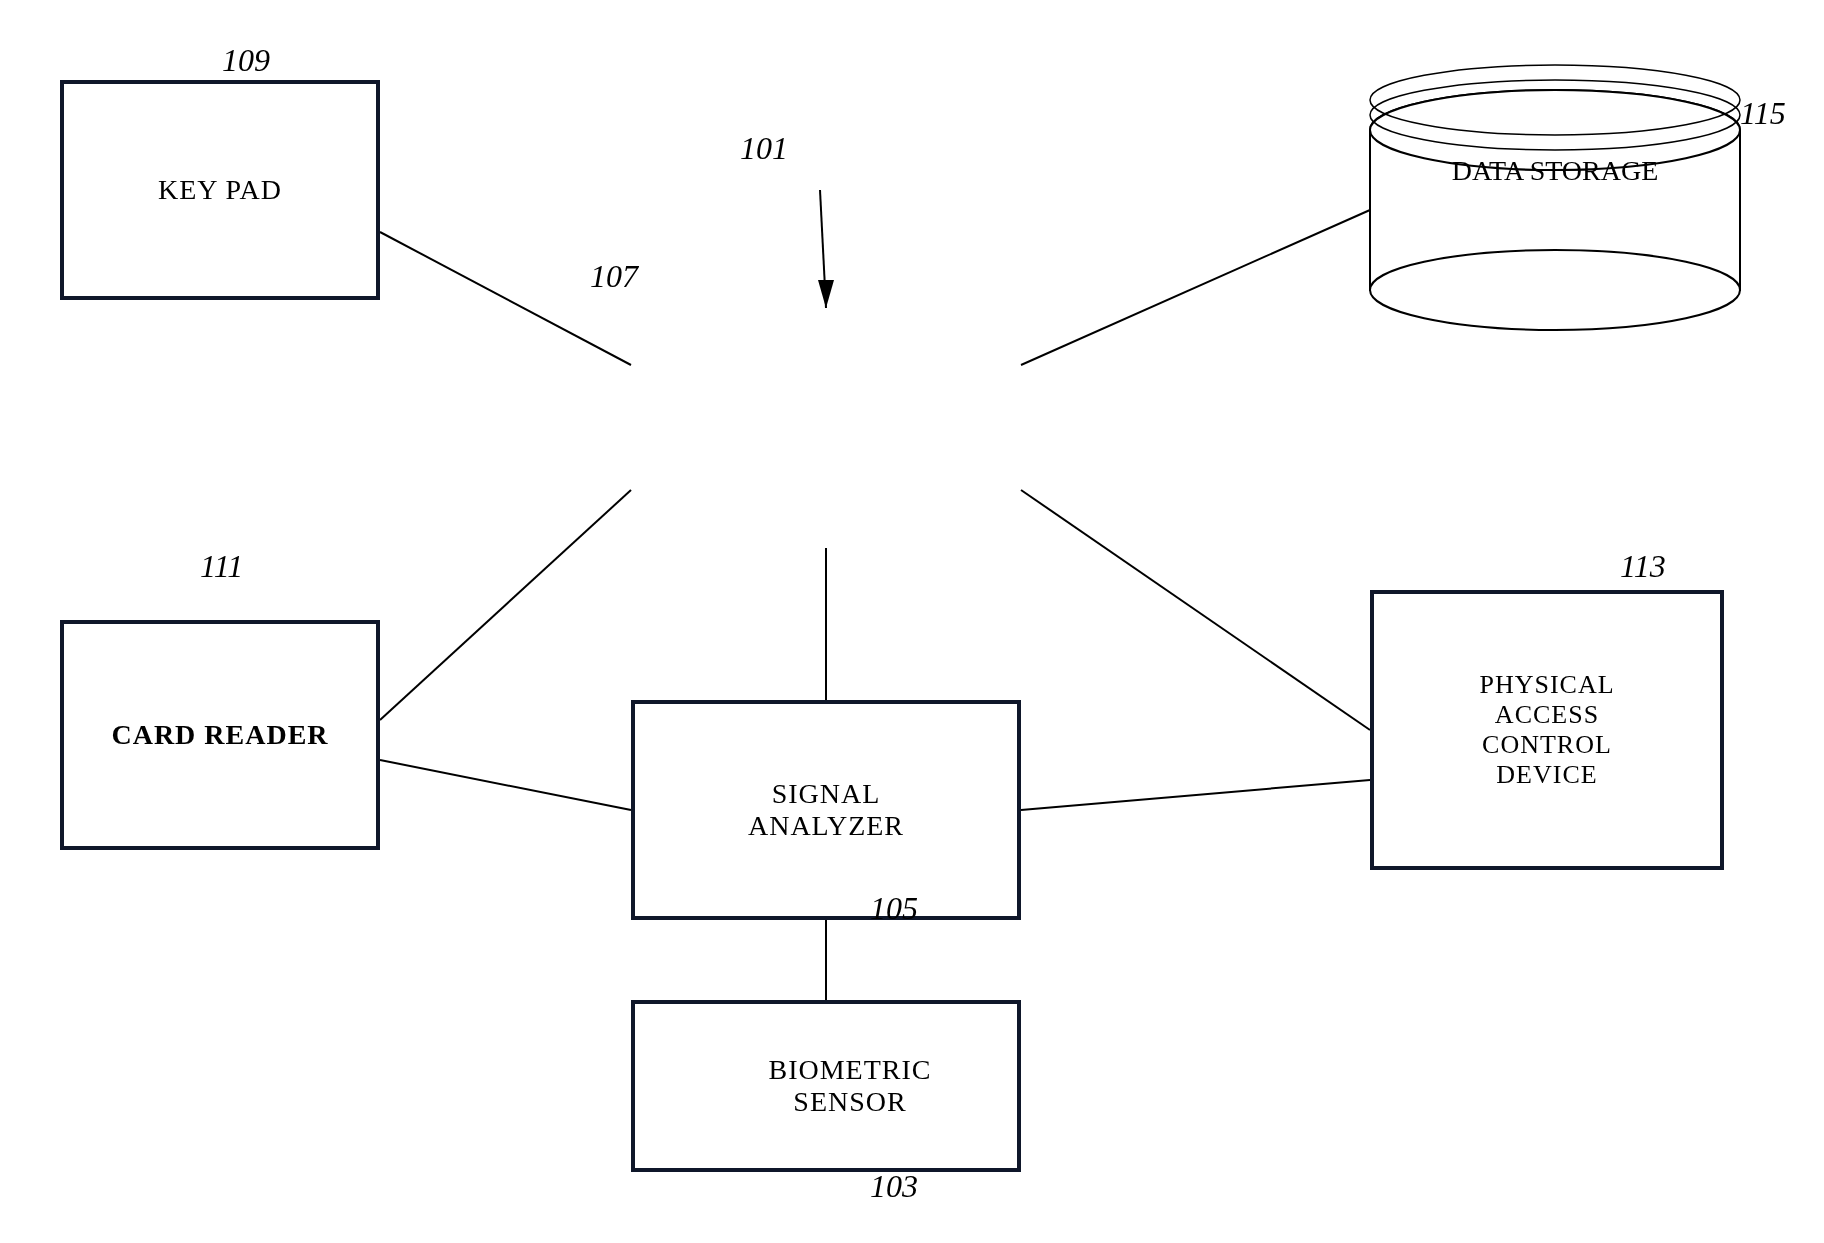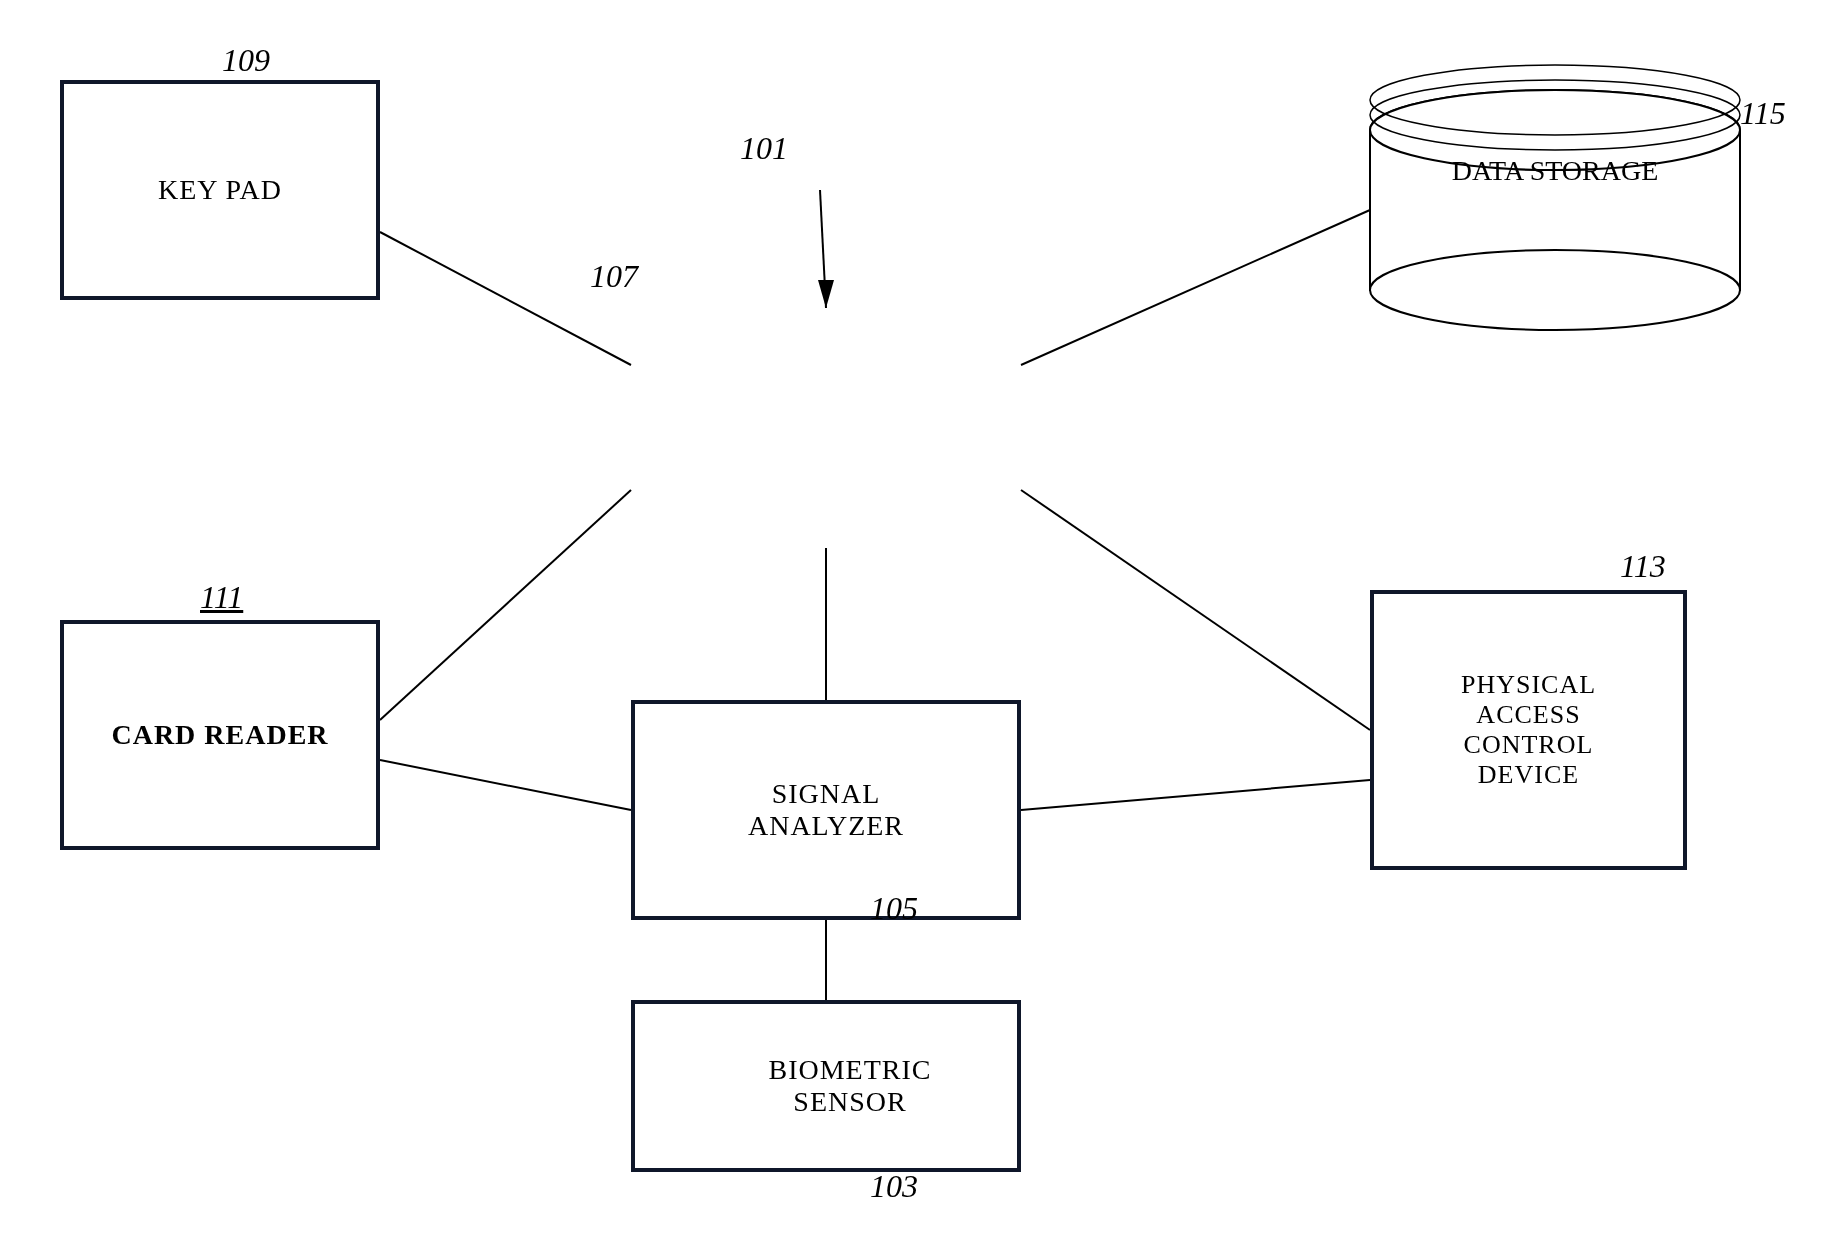--- a/index.html
+++ b/index.html
@@ -90,21 +90,21 @@
 
   <div class="box" style="left:60px; top:620px; width:320px; height:230px;font-weight:bold;">
     <span>CARD READER</span>
   </div>
 
   <div class="box" style="left:631px; top:700px; width:390px; height:220px;">
     <span style="white-space:pre-line;">SIGNAL
 ANALYZER</span>
   </div>
 
-  <div class="box" style="left:1370px; top:590px; width:317px; height:280px; font-size:26px;">
+  <div class="box" style="left:1370px; top:590px; width:354px; height:280px; font-size:26px;">
     <span style="white-space:pre-line;">PHYSICAL
 ACCESS
 CONTROL
 DEVICE</span>
   </div>
 
   <div class="box" style="left:631px; top:1000px; width:390px; height:172px;padding-left:48px;">
     <span style="white-space:pre-line;">BIOMETRIC
 SENSOR</span>
   </div>
@@ -122,21 +122,21 @@
   </div>
 
   <div class="label-ref" style="left:590px; top:258px;">
     <span>107</span>
   </div>
 
   <div class="label-ref" style="left:1740px; top:95px;text-align:center;">
     <span>115</span>
   </div>
 
-  <div class="label-ref" style="left:200px; top:579px;text-decoration:underline;">
+  <div class="label-ref" style="left:200px; top:548px;">
     <span>111</span>
   </div>
 
   <div class="label-ref" style="left:870px; top:890px;">
     <span>105</span>
   </div>
 
   <div class="label-ref" style="left:1620px; top:548px;">
     <span>113</span>
   </div>

